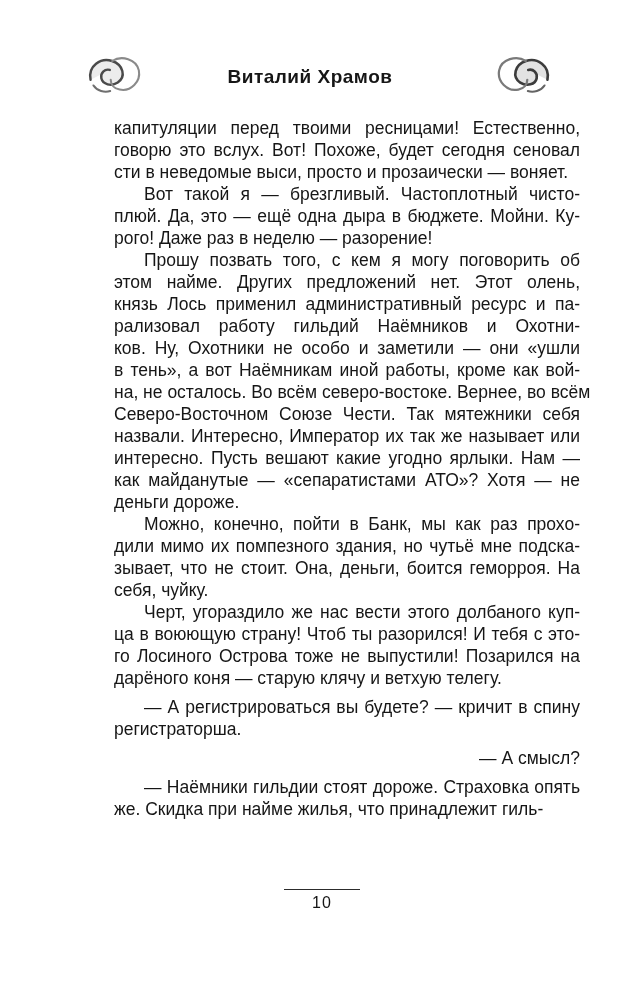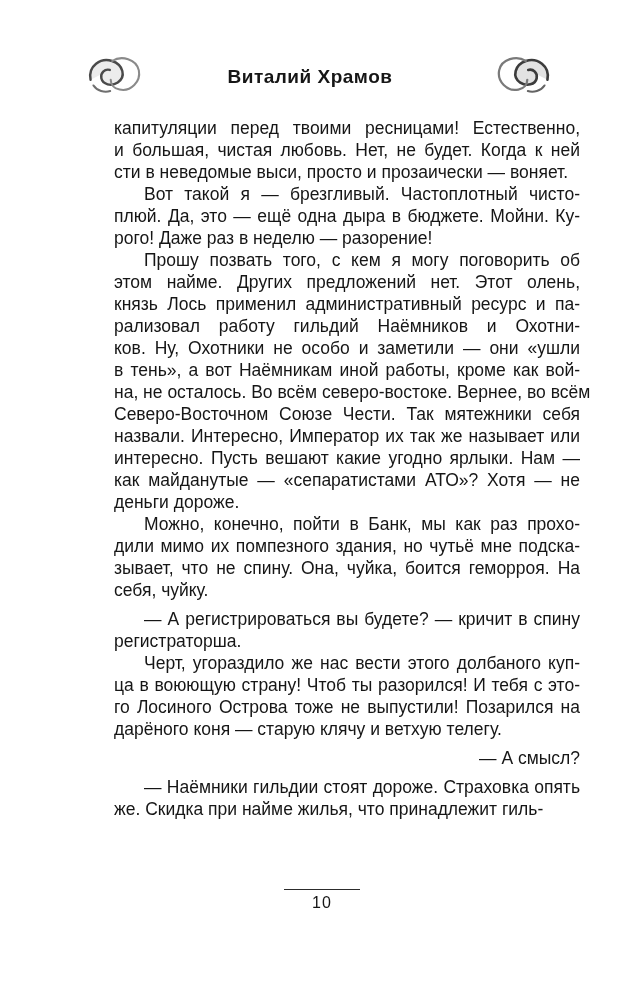--- a/index.html
+++ b/index.html
@@ -48,21 +48,21 @@
         <path d="M7 28 C4 13, 18 4, 30 8 C42 12, 45 25, 36 31 C29 35.5, 20 33, 18.5 26.5 C17.3 21, 22 16, 27.5 17.5" fill="#e2e2e2" stroke="#3c3c3c" stroke-width="2.8" stroke-linecap="round"></path>
         <path d="M30 8 C40 1.5, 56 6, 58.5 18 C60.8 30, 50 41, 38 38.5 C32 37.3, 28.5 33, 28.5 28" fill="none" stroke="#7a7a7a" stroke-width="2.4" stroke-linecap="round"></path>
         <path d="M10 34 C14 40, 22 42, 28 40" fill="none" stroke="#646464" stroke-width="2" stroke-linecap="round"></path>
       </svg>
     </span>
   </div>
 
   <div class="body-text">
       <div class="para">
         <div class="line just">капитуляции перед твоими ресницами! Естественно,</div>
-        <div class="line just">и большая, чистая любовь. Нет, не будет. Когда к ней</div>
+        <div class="line just">говорю это вслух. Вот! Похоже, будет сегодня сеновал</div>
         <div class="line">сти в неведомые выси, просто и прозаически — воняет.</div>
       </div>
       <div class="para">
         <div class="line just first">Вот такой я — брезгливый. Частоплотный чисто-</div>
         <div class="line just">плюй. Да, это — ещё одна дыра в бюджете. Мойни. Ку-</div>
         <div class="line">рого! Даже раз в неделю — разорение!</div>
       </div>
       <div class="para">
         <div class="line just first">Прошу позвать того, с кем я могу поговорить об</div>
         <div class="line just">этом найме. Других предложений нет. Этот олень,</div>
@@ -73,32 +73,32 @@
         <div class="line just">на, не осталось. Во всём северо-востоке. Вернее, во всём</div>
         <div class="line just">Северо-Восточном Союзе Чести. Так мятежники себя</div>
         <div class="line just">назвали. Интересно, Император их так же называет или</div>
         <div class="line just">интересно. Пусть вешают какие угодно ярлыки. Нам —</div>
         <div class="line just">как майданутые — «сепаратистами АТО»? Хотя — не</div>
         <div class="line">деньги дороже.</div>
       </div>
       <div class="para">
         <div class="line just first">Можно, конечно, пойти в Банк, мы как раз прохо-</div>
         <div class="line just">дили мимо их помпезного здания, но чутьё мне подска-</div>
-        <div class="line just">зывает, что не спину. Она, чуйка, боится геморроя. На</div>
+        <div class="line just">зывает, что не стоит. Она, деньги, боится геморроя. На</div>
         <div class="line">себя, чуйку.</div>
-      </div>
-      <div class="para gap">
-        <div class="line just first">— А регистрироваться вы будете? — кричит в спину</div>
-        <div class="line">регистраторша.</div>
       </div>
       <div class="para">
         <div class="line just first">Черт, угораздило же нас вести этого долбаного куп-</div>
         <div class="line just">ца в воюющую страну! Чтоб ты разорился! И тебя с это-</div>
         <div class="line just">го Лосиного Острова тоже не выпустили! Позарился на</div>
         <div class="line">дарёного коня — старую клячу и ветхую телегу.</div>
+      </div>
+      <div class="para gap">
+        <div class="line just first">— А регистрироваться вы будете? — кричит в спину</div>
+        <div class="line">регистраторша.</div>
       </div>
       <div class="para gap">
         <div class="line first">— А смысл?</div>
       </div>
       <div class="para gap">
         <div class="line just first">— Наёмники гильдии стоят дороже. Страховка опять</div>
         <div class="line">же. Скидка при найме жилья, что принадлежит гиль-</div>
       </div>
     </div>
 

